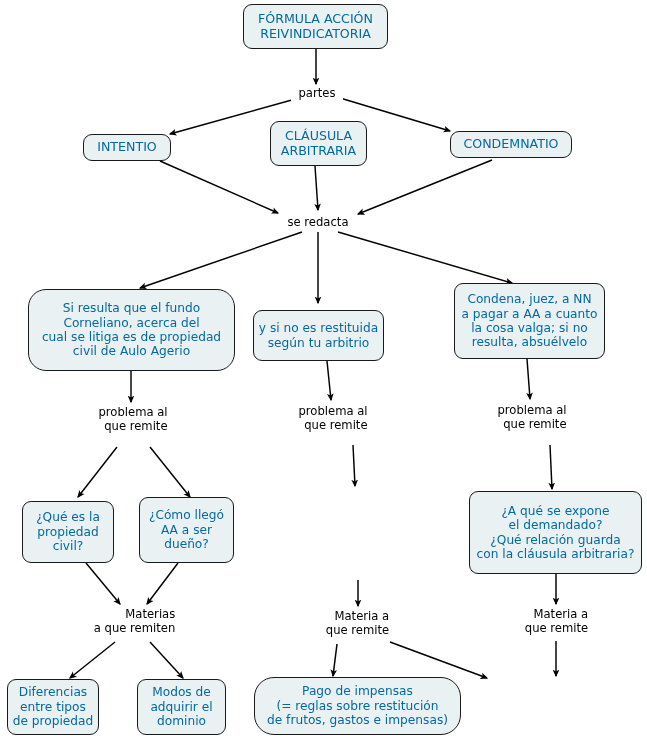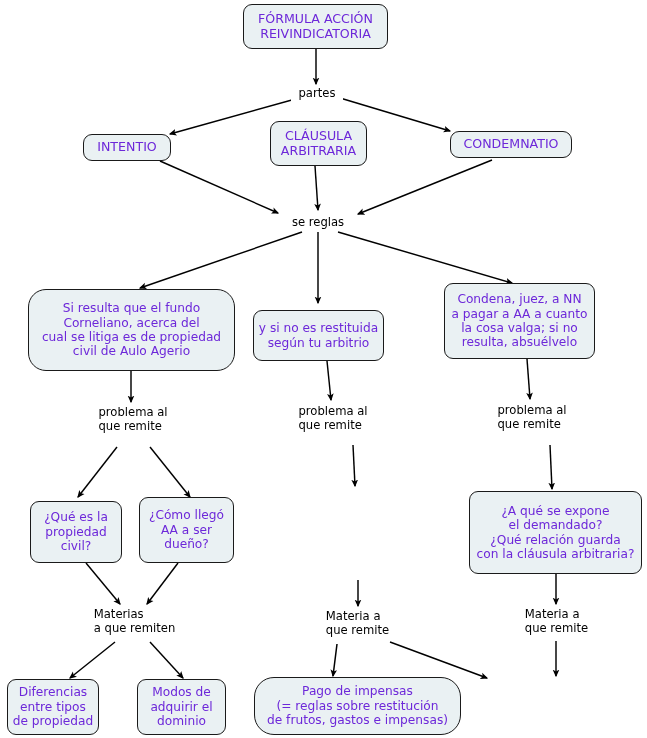--- a/index.html
+++ b/index.html
@@ -26,29 +26,29 @@
   .node {
     position: absolute;
     box-sizing: border-box;
     background: #eaf1f3;
     border: 1.3px solid #1a1a1a;
     border-radius: 9px;
     display: flex;
     align-items: center;
     justify-content: center;
     text-align: center;
-    color: #6d28d9;
+    color: #0369a1;
     line-height: 1.18;
     white-space: pre-line;
     padding: 2px 4px;
   }
   .link-label {
     position: absolute;
     color: #000000;
-    text-align: left;
+    text-align: right;
     line-height: 1.18;
     white-space: pre-line;
     background: #ffffff;
     display: flex;
     align-items: center;
     justify-content: center;
   }
 </style>
 </head>
 <body>
@@ -126,26 +126,26 @@
   <div class="node" style="left:450px; top:131px; width:122px; height:27px; font-size:12.6px;">CONDEMNATIO</div>
 
   <div class="node" style="left:28px; top:289px; width:207px; height:82px; font-size:12.2px;border-radius:18px;">Si resulta que el fundo
 Corneliano, acerca del
 cual se litiga es de propiedad
 civil de Aulo Agerio</div>
 
   <div class="node" style="left:253px; top:310px; width:131px; height:51px; font-size:12.2px;">y si no es restituida
 según tu arbitrio</div>
 
-  <div class="node" style="left:444px; top:283px; width:151px; height:76px; font-size:12.2px;">Condena, juez, a NN
+  <div class="node" style="left:454px; top:283px; width:151px; height:76px; font-size:12.2px;">Condena, juez, a NN
 a pagar a AA a cuanto
 la cosa valga; si no
 resulta, absuélvelo</div>
 
-  <div class="node" style="left:22px; top:501px; width:92px; height:62px; font-size:12.2px;margin-left:8px;">¿Qué es la
+  <div class="node" style="left:22px; top:501px; width:92px; height:62px; font-size:12.2px;">¿Qué es la
 propiedad
 civil?</div>
 
   <div class="node" style="left:139px; top:497px; width:95px; height:66px; font-size:12.2px;">¿Cómo llegó
 AA a ser
 dueño?</div>
 
 
   <div class="node" style="left:469px; top:491px; width:173px; height:83px; font-size:12.2px;">¿A qué se expone
 el demandado?
@@ -160,21 +160,21 @@
 adquirir el
 dominio</div>
 
   <div class="node" style="left:254px; top:677px; width:207px; height:58px; font-size:12.2px;border-radius:20px;">Pago de impensas
 (= reglas sobre restitución
 de frutos, gastos e impensas)</div>
 
 
   <div class="link-label" style="left:291px; top:86px; width:52px; height:16px; font-size:11.6px;">partes</div>
 
-  <div class="link-label" style="left:278px; top:215px; width:80px; height:16px; font-size:11.6px;">se reglas</div>
+  <div class="link-label" style="left:278px; top:215px; width:80px; height:16px; font-size:11.6px;">se redacta</div>
 
   <div class="link-label" style="left:88px; top:405px; width:90px; height:30px; font-size:11.6px;">problema al
 que remite</div>
 
   <div class="link-label" style="left:288px; top:404px; width:90px; height:30px; font-size:11.6px;">problema al
 que remite</div>
 
   <div class="link-label" style="left:487px; top:403px; width:90px; height:30px; font-size:11.6px;">problema al
 que remite</div>
 

